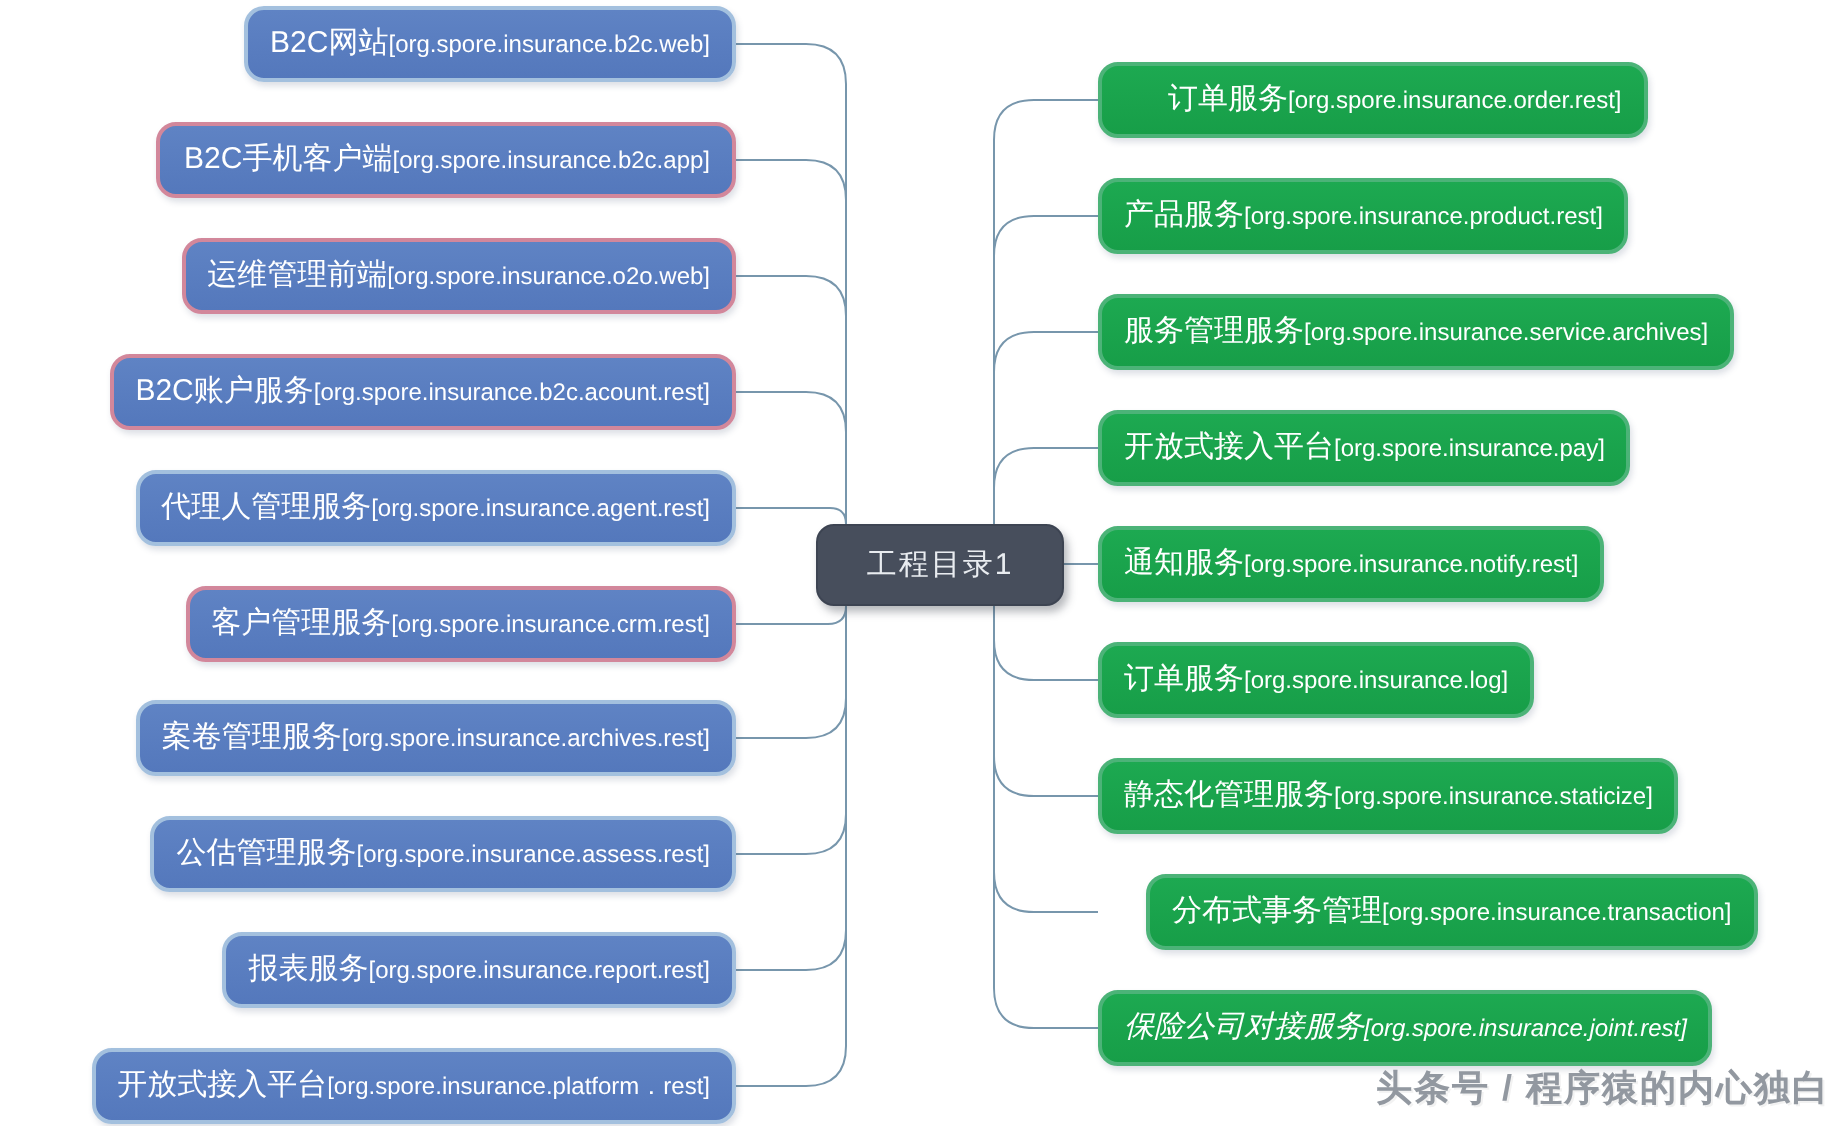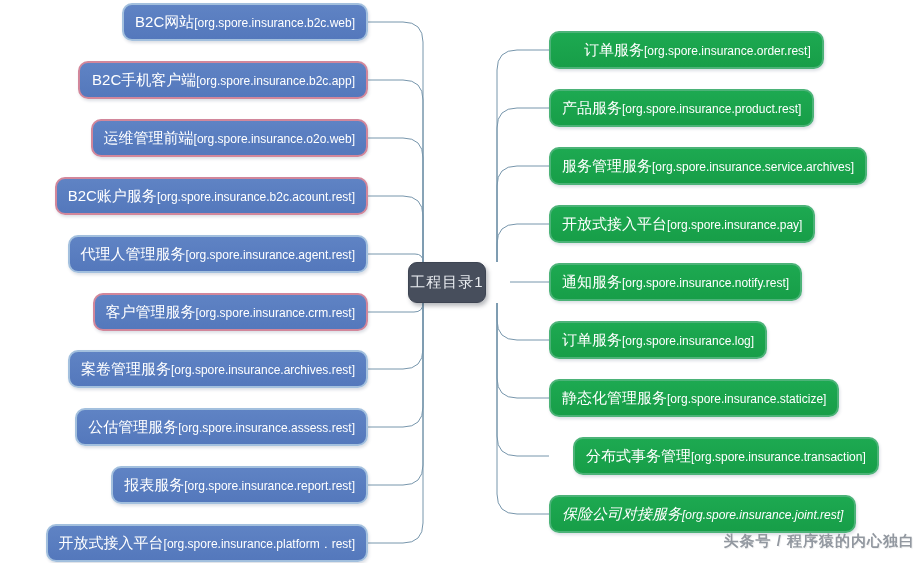--- a/index.html
+++ b/index.html
@@ -15,30 +15,30 @@
     border:2px solid transparent; border-radius:10px;
     color:#ffffff; font-size:15px; white-space:nowrap;
     box-shadow:1px 2px 3px rgba(60,80,110,0.18);
   }
   .node .p { font-size:12px; }
   .left-node  { background:linear-gradient(var(--left-fill-hi), var(--left-fill)); right:552px; }
   .left-node.light { border-color:var(--left-border-light); }
   .left-node.pink  { border-color:var(--left-border-pink); }
   .right-node { background:linear-gradient(var(--right-fill-hi), var(--right-fill)); border-color:var(--right-border); left:549px; }
   .center-node {
-    position:absolute; left:408px; top:262px; width:78px; height:41px;
+    position:absolute; left:408px; top:262px; width:124px; height:41px;
     box-sizing:border-box; border-radius:9px;
     background:var(--center-fill); border:1px solid var(--center-border);
     color:#e9ecf0; font-size:15px; letter-spacing:1px;
     display:flex; align-items:center; justify-content:center;
     box-shadow:2px 3px 4px rgba(50,55,65,0.35);
   }
   .watermark {
     position:absolute; right:5px; top:532px;
-    font-size:15px; font-weight:bold; letter-spacing:1px;
+    font-size:18px; font-weight:bold; letter-spacing:1px;
     color:var(--watermark-color);
     text-shadow:1px 1px 0 #f2f2f2;
   }
 </style>
 </head>
 <body>
 
 <div>
   <svg id="connectors" viewBox="0 0 920 563" xmlns="http://www.w3.org/2000/svg">
       <path d="M368 22 H403 Q423 22 423 42 V262" fill="none" stroke-width="1" style="stroke: var(--connector);"></path>

